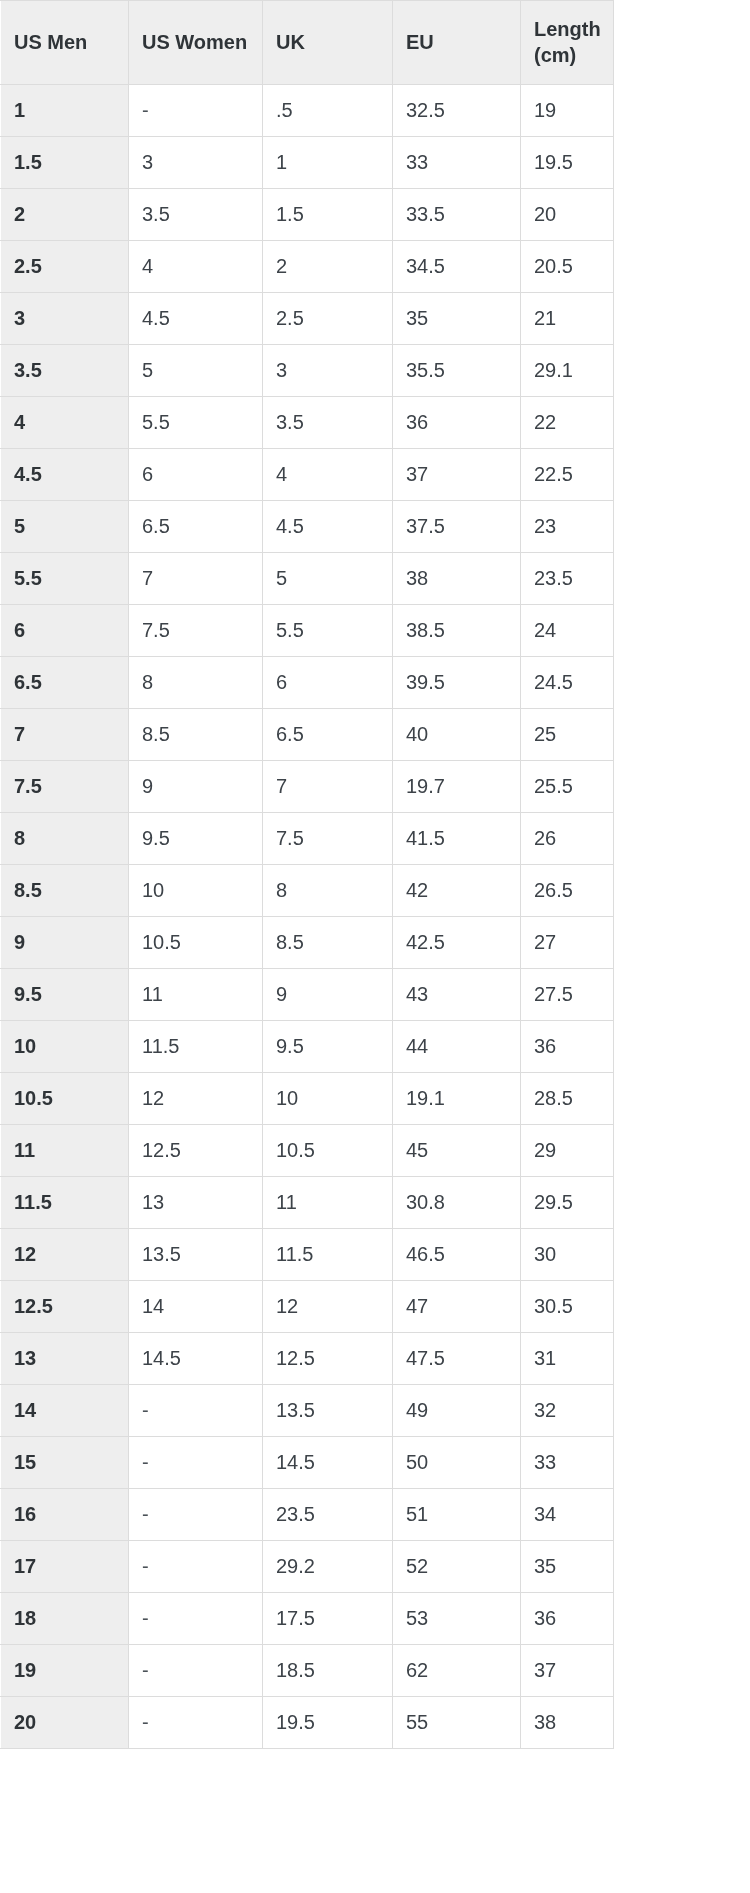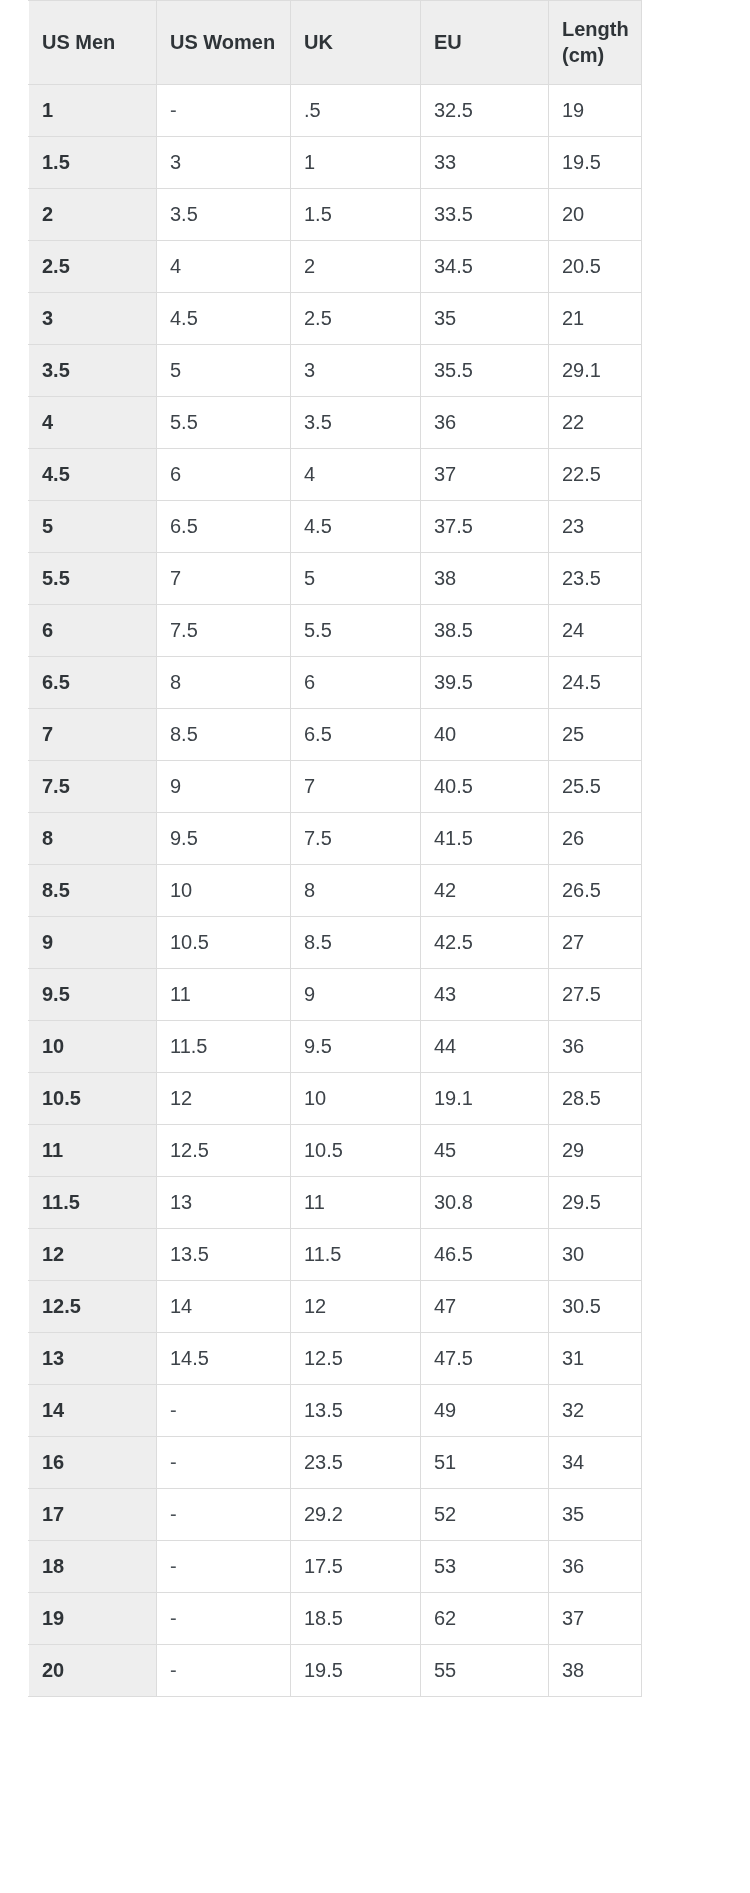--- a/index.html
+++ b/index.html
@@ -15,21 +15,20 @@
   .size-chart-wrap {
     width: 750px;
     box-sizing: border-box;
     background: #ffffff;
   }
   table.size-table {
     border-collapse: collapse;
     table-layout: fixed;
     width: 613px;
     background: #ef4444;
-    margin-left: 28px;
   }
   table.size-table col.c-usmen    { width: 128px; }
   table.size-table col.c-uswomen  { width: 134px; }
   table.size-table col.c-uk       { width: 130px; }
   table.size-table col.c-eu       { width: 128px; }
   table.size-table col.c-length   { width: 93px;  }
 
   table.size-table th,
   table.size-table td {
     border: 1px solid #dcdcdc;
@@ -191,21 +190,21 @@
           <th class="rowhead" scope="row">7</th>
           <td>8.5</td>
           <td>6.5</td>
           <td>40</td>
           <td>25</td>
         </tr>
         <tr>
           <th class="rowhead" scope="row">7.5</th>
           <td>9</td>
           <td>7</td>
-          <td>40.5</td>
+          <td>19.7</td>
           <td>25.5</td>
         </tr>
         <tr>
           <th class="rowhead" scope="row">8</th>
           <td>9.5</td>
           <td>7.5</td>
           <td>41.5</td>
           <td>26</td>
         </tr>
         <tr>
@@ -279,20 +278,27 @@
           <td>31</td>
         </tr>
         <tr>
           <th class="rowhead" scope="row">14</th>
           <td class="dash">-</td>
           <td>13.5</td>
           <td>49</td>
           <td>32</td>
         </tr>
         <tr>
+          <th class="rowhead" scope="row">15</th>
+          <td class="dash">-</td>
+          <td>14.5</td>
+          <td>50</td>
+          <td>33</td>
+        </tr>
+        <tr>
           <th class="rowhead" scope="row">16</th>
           <td class="dash">-</td>
           <td>23.5</td>
           <td>51</td>
           <td>34</td>
         </tr>
         <tr>
           <th class="rowhead" scope="row">17</th>
           <td class="dash">-</td>
           <td>29.2</td>

